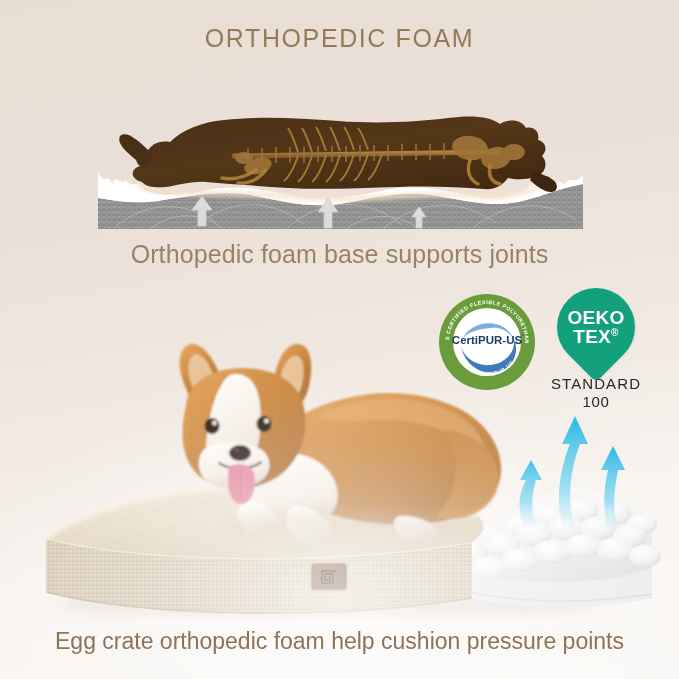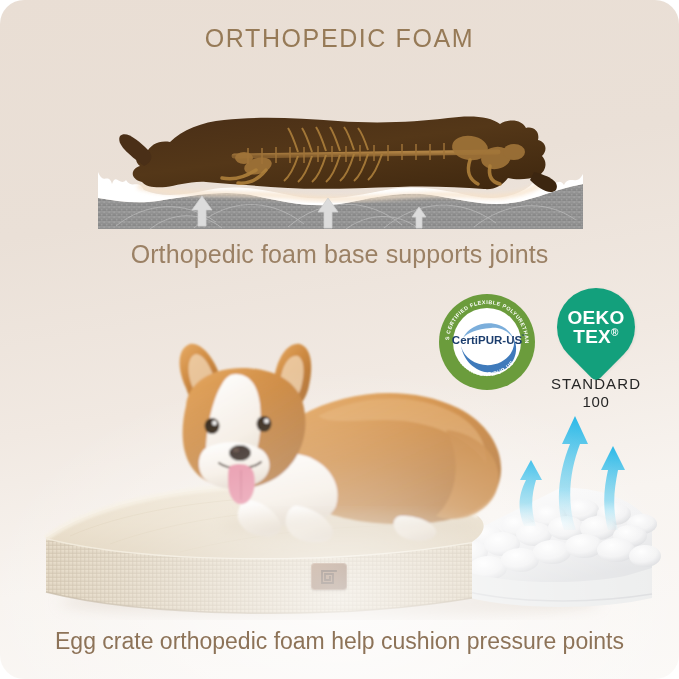--- a/index.html
+++ b/index.html
@@ -10,21 +10,20 @@
   }
   body {
     font-family: "Liberation Sans", sans-serif;
   }
   #scene {
     position: relative;
     width: 679px;
     height: 679px;
     overflow: hidden;
     background: linear-gradient(170deg, #e9ded4 0%, #eae0d7 30%, #f1e9e2 55%, #f8f4f0 75%, #fbf9f7 100%);
-    border-radius: 24px;
   }
   
   #scene::after {
     content: "";
     position: absolute;
     inset: 0;
     background: radial-gradient(ellipse 70% 45% at 50% 88%, rgba(255,255,255,0.72) 0%, rgba(255,255,255,0.25) 45%, rgba(255,255,255,0) 75%);
     pointer-events: none;
     z-index: 60;
   }

